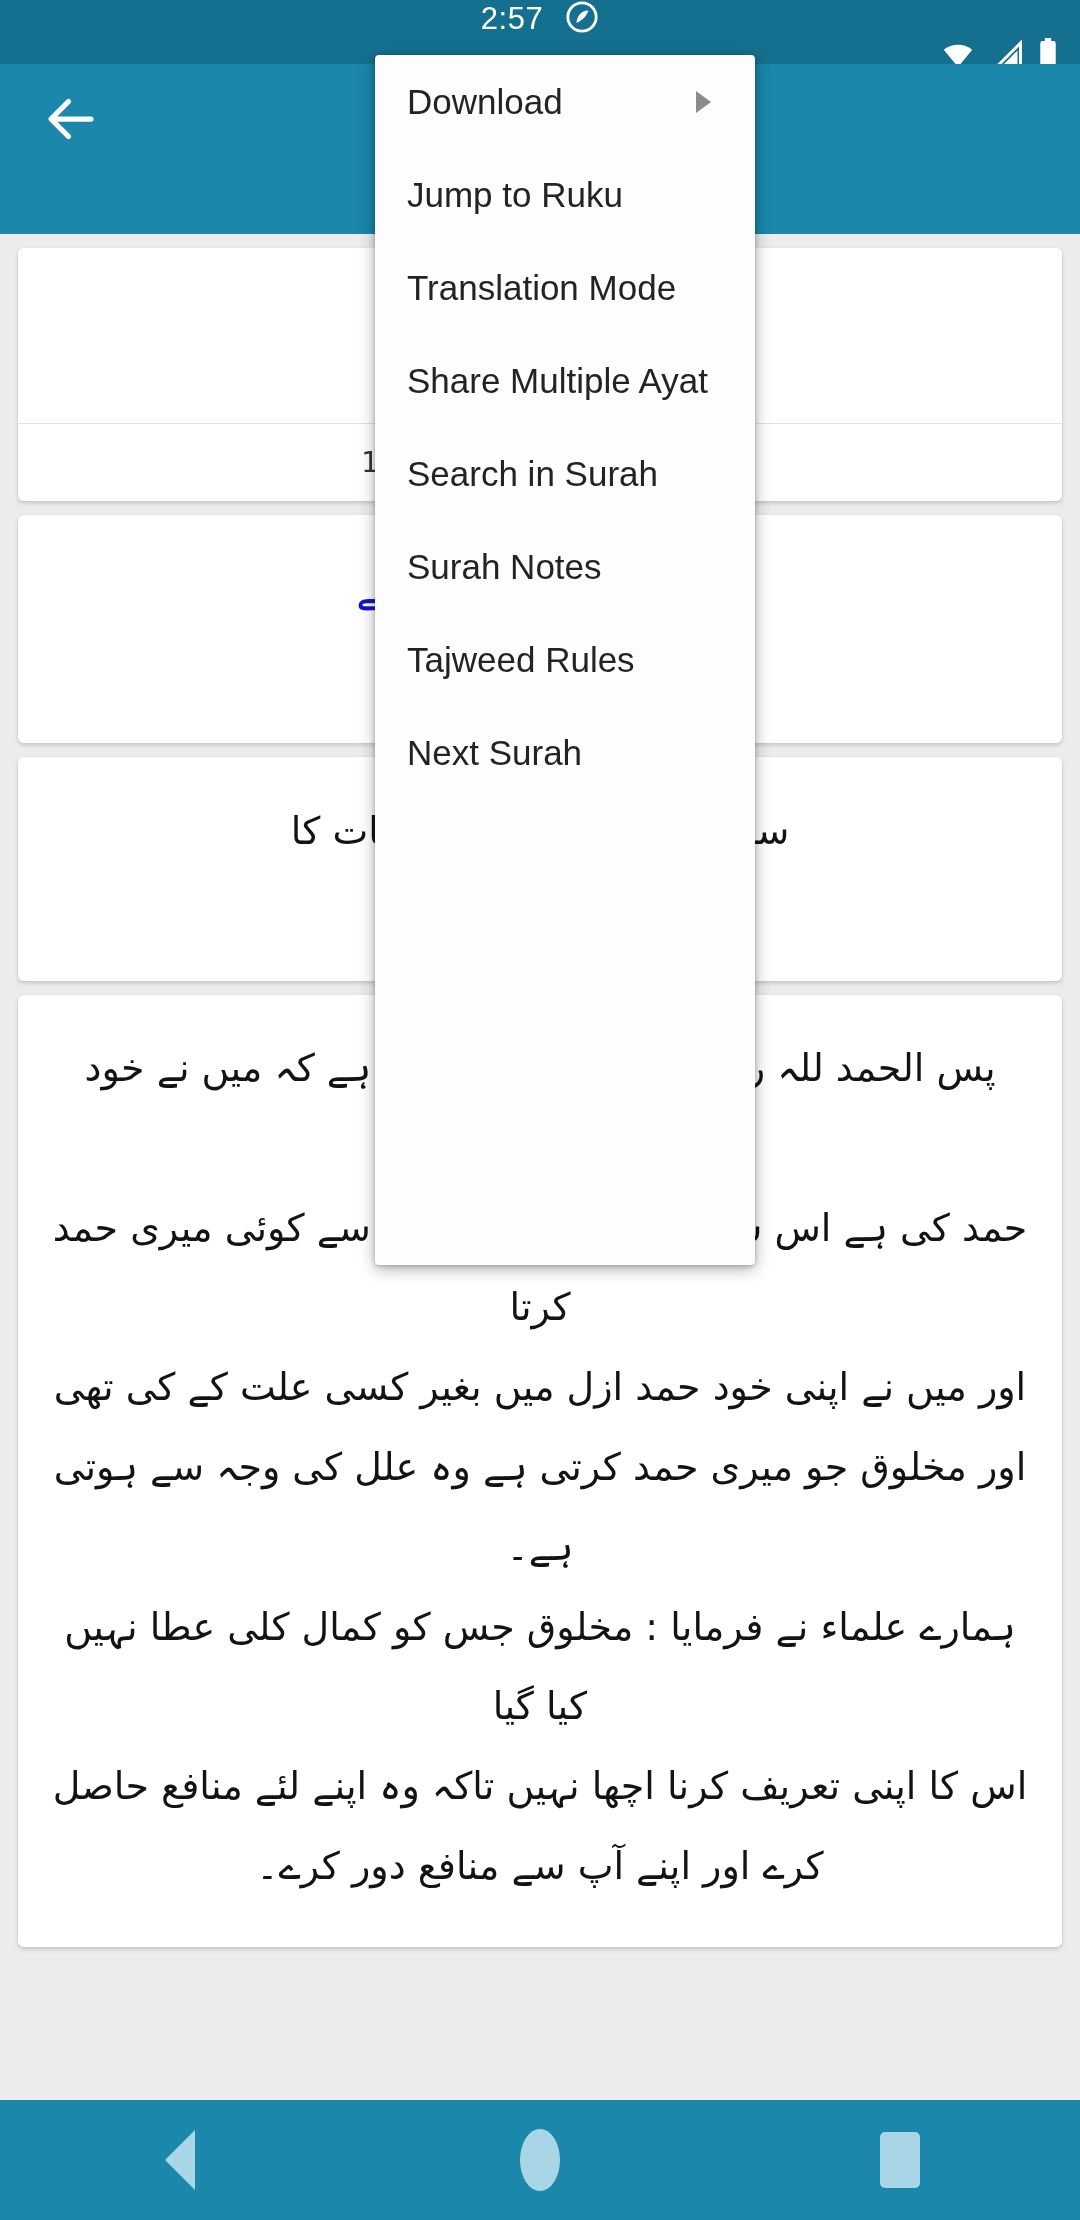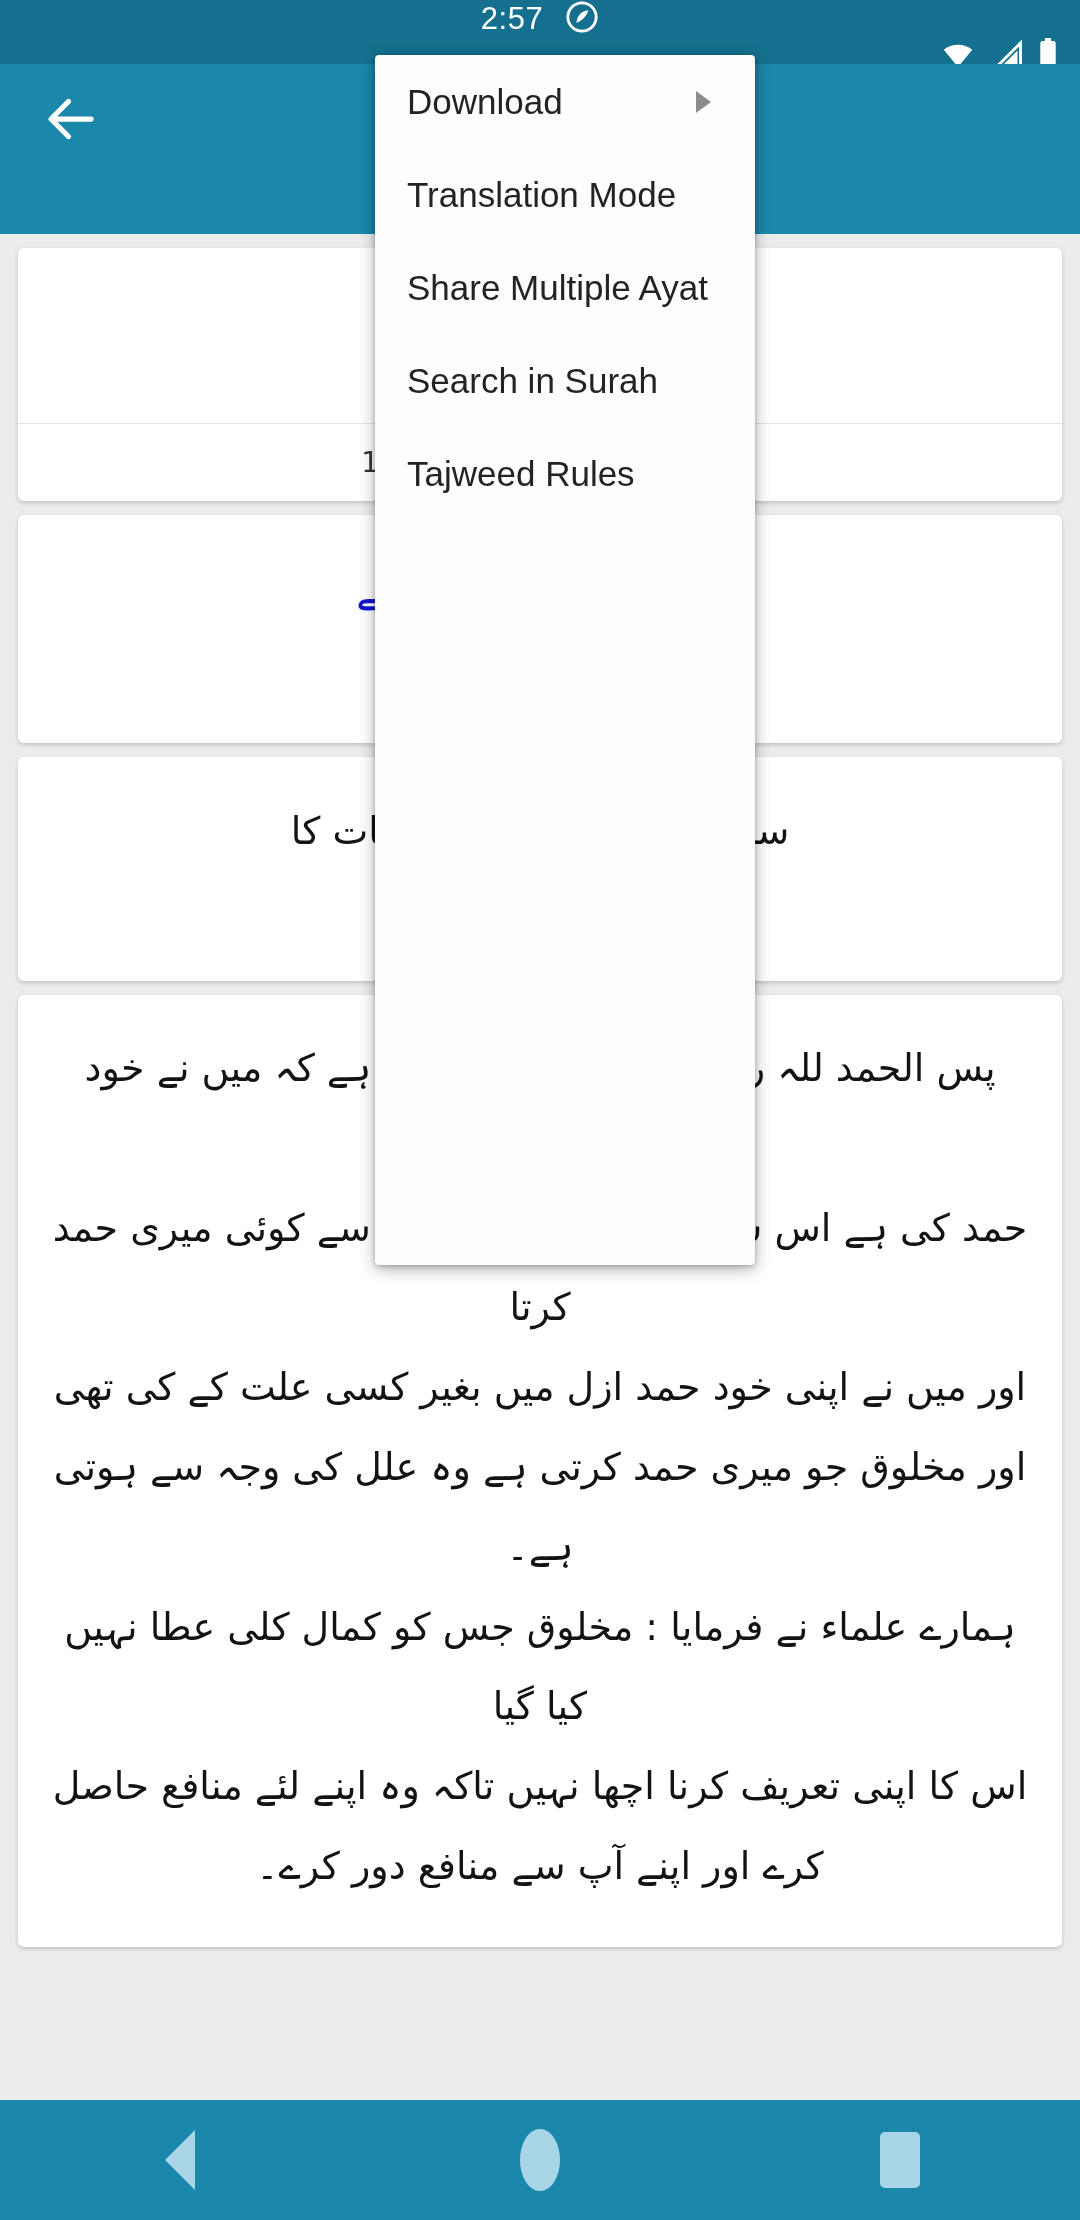--- a/index.html
+++ b/index.html
@@ -230,30 +230,39 @@
       </div>
     </div>
   </div>
 
   <div class="popup">
     <div class="menu-item">
       <span class="label">Download</span>
       <span class="submenu-arrow"></span>
     </div>
     <div class="menu-item">
+      <span class="label">Jump to Ruku</span>
+    </div>
+    <div class="menu-item">
       <span class="label">Translation Mode</span>
     </div>
     <div class="menu-item">
       <span class="label">Share Multiple Ayat</span>
     </div>
     <div class="menu-item">
       <span class="label">Search in Surah</span>
     </div>
     <div class="menu-item">
+      <span class="label">Surah Notes</span>
+    </div>
+    <div class="menu-item">
       <span class="label">Tajweed Rules</span>
+    </div>
+    <div class="menu-item">
+      <span class="label">Next Surah</span>
     </div>
   </div>
 
   <div class="navbar">
     <div class="nav-btn">
       <span class="nav-back"></span>
     </div>
     <div class="nav-btn">
       <span class="nav-home"></span>
     </div>

